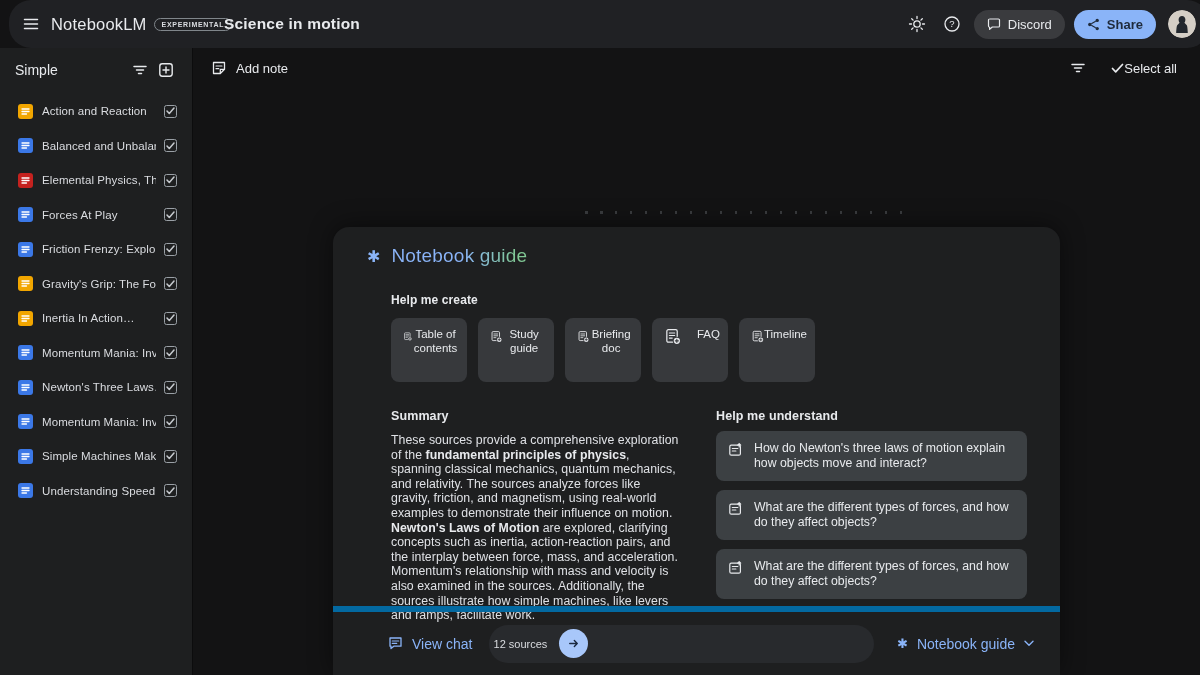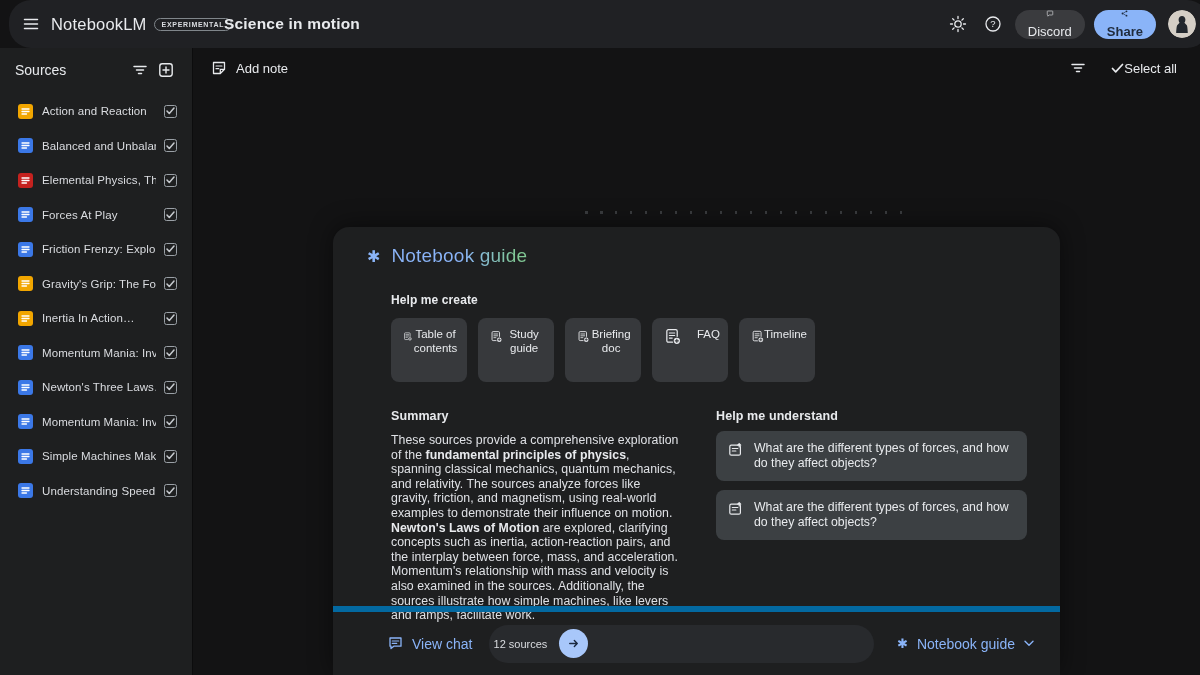--- a/index.html
+++ b/index.html
@@ -13,21 +13,21 @@
   .header-left { width:193px; display:flex; align-items:center; padding-left:13px; gap:11px; flex:none; }
   .logo-row { display:flex; align-items:center; gap:7px; }
   .logo-text { color:#e8eaed; font-size:16.5px; font-weight:500; letter-spacing:.2px; }
   .badge { border:1px solid #80868b; border-radius:9px; color:#dadce0; font-size:7px;
     letter-spacing:.7px; padding:2px 7px; font-weight:700; }
   .header-title { margin-left:22px; color:#e8eaed; font-size:15.5px; letter-spacing:.2px;font-weight:bold; }
   .header-right { margin-left:auto; display:flex; align-items:center; gap:9px; padding-right:13px; }
   .icon-btn { width:26px; height:26px; display:flex; align-items:center; justify-content:center;
     border-radius:50%; cursor:pointer; }
   .pill-btn { height:29px; border-radius:15px; display:flex; align-items:center; gap:7px;
-    padding:0 13px; font-size:13px; cursor:pointer;flex-direction:column; }
+    padding:0 13px; font-size:13px; cursor:pointer; }
   .discord-btn { background:#3a3b3e; color:#e8eaed; }
   .share-btn { background:#8ab4f8; color:#1f2b3c; font-weight:600; }
   .avatar { width:28px; height:28px; border-radius:50%; overflow:hidden; margin-left:3px; cursor:pointer; }
 
   
   .sidebar { position:absolute; top:48px; left:0; width:193px; height:627px;
     background:#1e1f20; border-right:1px solid #0c0c0d; }
   .sources-header { display:flex; align-items:center; height:44px; padding:0 15px 0 15px; }
   .sources-title { color:#e8eaed; font-size:14px; }
   .sources-header .spacer { flex:1; }
@@ -150,21 +150,21 @@
         <svg width="28" height="28" viewBox="0 0 28 28">
             <circle cx="14" cy="14" r="14" fill="#d5cfc6"></circle>
             <path d="M14 6c-2 0-3.4 1.5-3.4 3.6 0 1.4.5 2.6 1 3.2l-2.4 2.4c-.6.8-1 5.8-1 7.8h11.6c0-2-.4-7-1-7.8l-2.4-2.4c.5-.6 1-1.8 1-3.2C17.4 7.5 16 6 14 6z" fill="#23282e"></path>
           </svg>
       </span>
     </div>
   </div>
 
   <div class="sidebar">
     <div class="sources-header">
-      <span class="sources-title">Sources</span>
+      <span class="sources-title">Simple</span>
       <span class="spacer"></span>
       <span class="icon-btn">
         <svg width="16" height="16" viewBox="0 0 16 16">
             <path d="M2 4.5h12M4.5 8h7M6.5 11.5h3" stroke="#e8eaed" stroke-width="1.5" stroke-linecap="round"></path>
           </svg>
       </span>
       <span class="icon-btn" style="margin-left:4px;">
         <svg width="16" height="16" viewBox="0 0 16 16">
             <rect x="1.8" y="1.8" width="12.4" height="12.4" rx="2.4" fill="none" stroke="#e8eaed" stroke-width="1.4"></rect>
             <path d="M8 5v6M5 8h6" stroke="#e8eaed" stroke-width="1.4" stroke-linecap="round"></path>
@@ -432,20 +432,28 @@
     </svg>
     <span class="card-label">Timeline</span>
   </div>
 </div>
 
       <div class="section-label lbl-summary">Summary</div>
       <div class="summary-text"><span>These sources provide a comprehensive exploration of the </span><span class="bold">fundamental principles of physics</span><span>, spanning classical mechanics, quantum mechanics, and relativity. The sources analyze forces like gravity, friction, and magnetism, using real-world examples to demonstrate their influence on motion. </span><span class="bold">Newton's Laws of Motion</span><span> are explored, clarifying concepts such as inertia, action-reaction pairs, and the interplay between force, mass, and acceleration. Momentum's relationship with mass and velocity is also examined in the sources. Additionally, the sources illustrate how simple machines, like levers and ramps, facilitate work.</span></div>
 
       <div class="section-label lbl-understand">Help me understand</div>
       <div class="questions">
+  <div class="question-chip">
+    <svg width="16" height="16" viewBox="0 0 16 16">
+      <rect x="1.8" y="3.2" width="10.6" height="10" rx="1.5" fill="none" stroke="#e8eaed" stroke-width="1.2"></rect>
+      <path d="M4.3 6.5h5.6M4.3 9h3.6" stroke="#e8eaed" stroke-width="1.1" stroke-linecap="round"></path>
+      <path d="M11.2 5V1.8M9.7 3.2l1.5-1.5 1.5 1.5" fill="none" stroke="#e8eaed" stroke-width="1.2" stroke-linecap="round" stroke-linejoin="round"></path>
+    </svg>
+    <span class="question-text">How do Newton's three laws of motion explain how objects move and interact?</span>
+  </div>
 
   <div class="question-chip">
     <svg width="16" height="16" viewBox="0 0 16 16">
       <rect x="1.8" y="3.2" width="10.6" height="10" rx="1.5" fill="none" stroke="#e8eaed" stroke-width="1.2"></rect>
       <path d="M4.3 6.5h5.6M4.3 9h3.6" stroke="#e8eaed" stroke-width="1.1" stroke-linecap="round"></path>
       <path d="M11.2 5V1.8M9.7 3.2l1.5-1.5 1.5 1.5" fill="none" stroke="#e8eaed" stroke-width="1.2" stroke-linecap="round" stroke-linejoin="round"></path>
     </svg>
     <span class="question-text">What are the different types of forces, and how do they affect objects?</span>
   </div>
 

